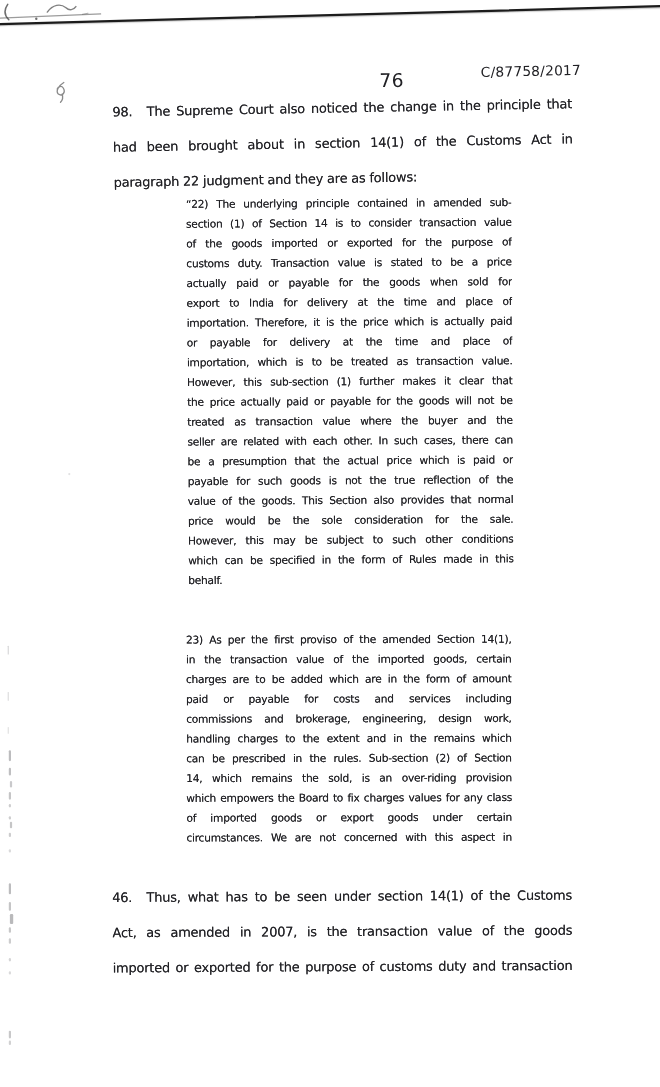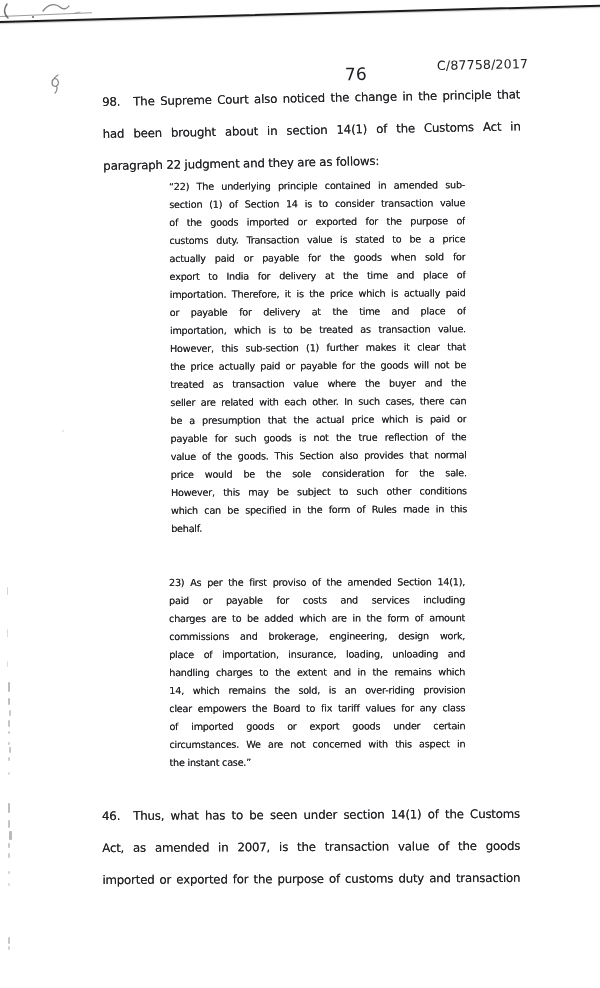--- a/index.html
+++ b/index.html
@@ -119,30 +119,30 @@
         <div class="line">be a presumption that the actual price which is paid or</div>
         <div class="line">payable for such goods is not the true reflection of the</div>
         <div class="line">value of the goods. This Section also provides that normal</div>
         <div class="line">price would be the sole consideration for the sale.</div>
         <div class="line">However, this may be subject to such other conditions</div>
         <div class="line">which can be specified in the form of Rules made in this</div>
         <div class="line last">behalf.</div>
       </div>
       <div class="para quote para-23">
         <div class="line">23) As per the first proviso of the amended Section 14(1),</div>
+        <div class="line">in the transaction value of the imported goods, certain</div>
+        <div class="line">charges are to be added which are in the form of amount</div>
         <div class="line">paid or payable for costs and services including</div>
-        <div class="line">charges are to be added which are in the form of amount</div>
         <div class="line">commissions and brokerage, engineering, design work,</div>
-        <div class="line">place of importation, insurance, loading, unloading and</div>
         <div class="line">handling charges to the extent and in the remains which</div>
+        <div class="line">can be prescribed in the rules. Sub-section (2) of Section</div>
         <div class="line">14, which remains the sold, is an over-riding provision</div>
-        <div class="line">clear empowers the Board to fix tariff values for any class</div>
+        <div class="line">which empowers the Board to fix charges values for any class</div>
         <div class="line">of imported goods or export goods under certain</div>
         <div class="line">circumstances. We are not concerned with this aspect in</div>
-        <div class="line last">the instant case.”</div>
       </div>
       <div class="para body para-99">
         <div class="line"><span class="para-num">46.</span>Thus, what has to be seen under section 14(1) of the Customs</div>
         <div class="line">Act, as amended in 2007, is the transaction value of the goods</div>
         <div class="line">imported or exported for the purpose of customs duty and transaction</div>
       </div>
     </div>
 
 <div class="smudge" style="left: 7px; top: 587px; width: 1px; height: 8px; opacity: 0.25;"></div>
     <div class="smudge" style="left: 7px; top: 629px; width: 1px; height: 8px; opacity: 0.22;"></div>

